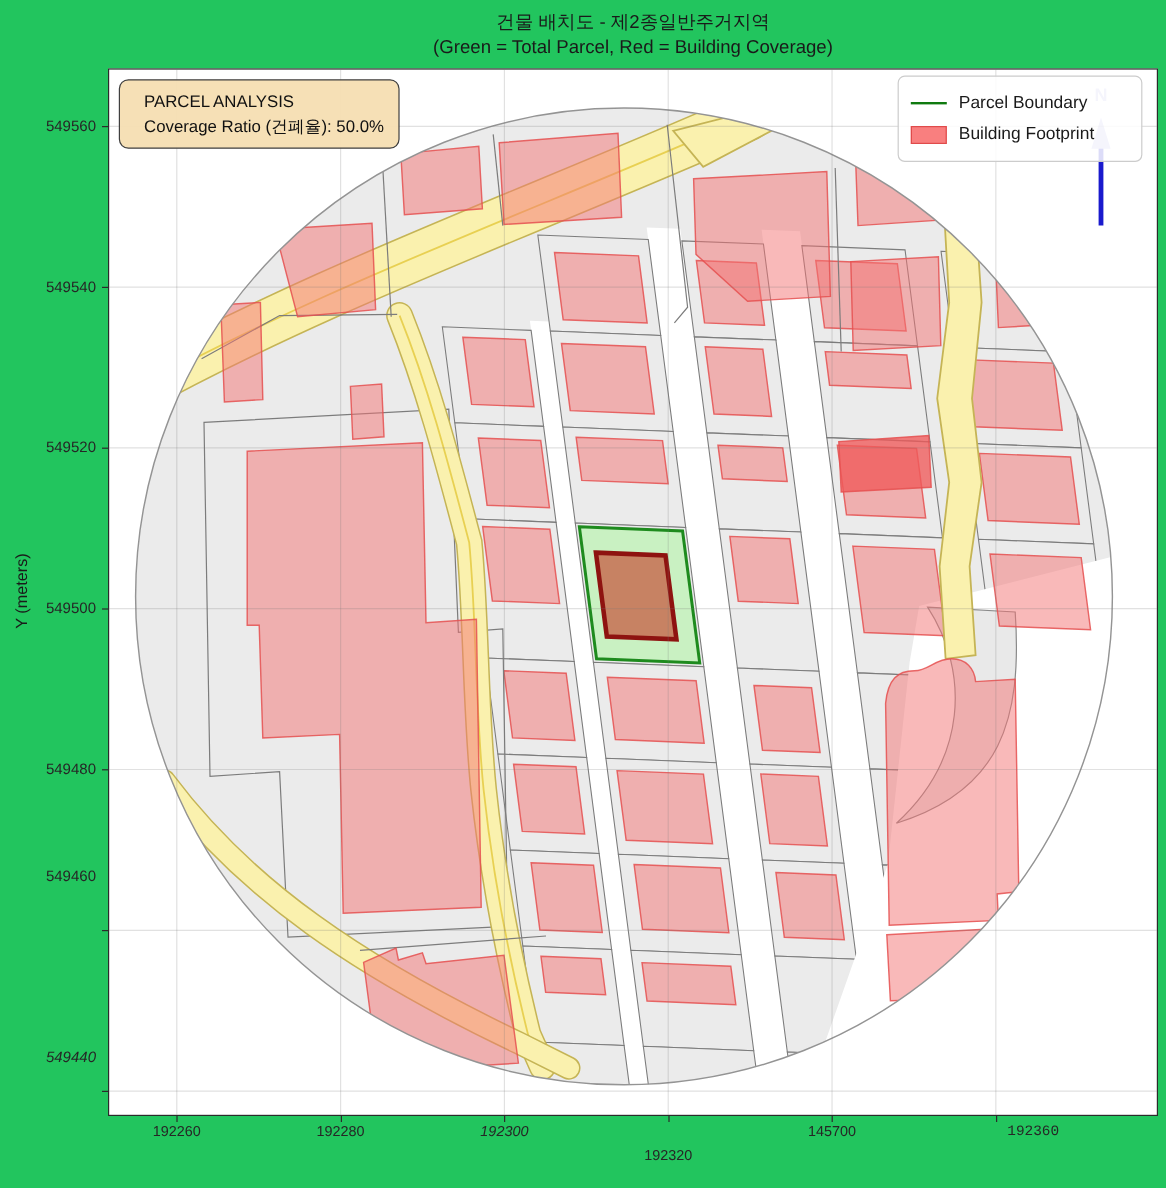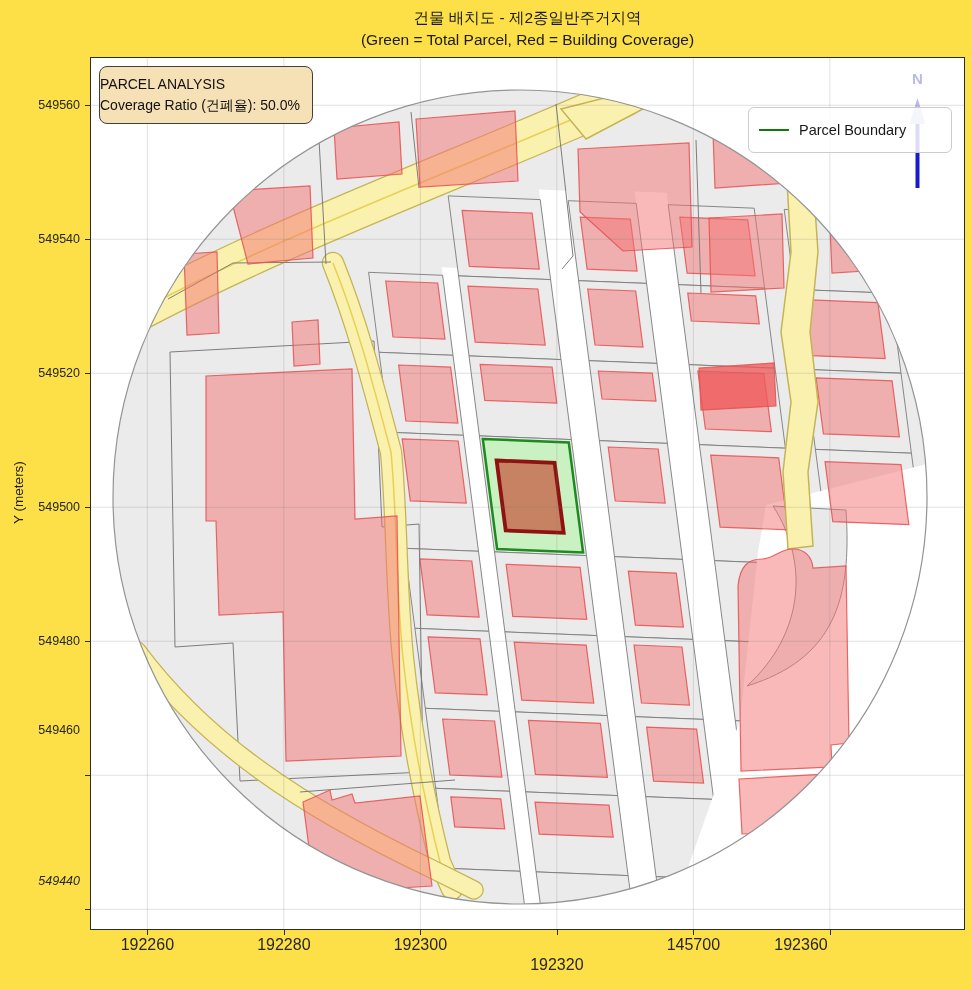--- a/index.html
+++ b/index.html
@@ -1,30 +1,30 @@
 <!DOCTYPE html>
 <html><head>
 <meta charset="utf-8">
 <style>
   html,body{margin:0;padding:0;background:#ffffff;}
   body{width:972px;height:990px;position:relative;font-family:"Liberation Sans","DejaVu Sans",sans-serif;overflow:hidden;}
-  #figure{position:absolute;left:0;top:0;width:972px;height:990px;background:#fde047;}
+  #figure{position:absolute;left:0;top:0;width:972px;height:990px;background:#22c55e;}
   .title-line{position:absolute;left:90px;width:875px;text-align:center;color:#1a1a1a;font-size:15.5px;}
   #title1{top:8px;}
   #title2{top:31px;}
   #plot-area{position:absolute;left:90px;top:57px;width:875px;height:873px;border:1px solid #2b2b2b;background:#ffffff;box-sizing:border-box;}
   #map-svg{position:absolute;left:0;top:0;}
-  .xtick-label{position:absolute;transform:translateX(-50%);font-size:16px;color:#262626;top:936px;}
+  .xtick-label{position:absolute;transform:translateX(-50%);font-size:12px;color:#262626;top:936px;}
   .ytick-label{position:absolute;transform:translateY(-50%);font-size:12.5px;color:#262626;text-align:right;width:52px;left:28px;}
   .xtick-mark{position:absolute;width:1px;height:5px;background:#2b2b2b;top:930px;}
   .ytick-mark{position:absolute;width:5px;height:1px;background:#2b2b2b;left:85px;}
   #xlabel{position:absolute;left:90px;width:875px;top:957px;text-align:center;font-size:13.5px;color:#1a1a1a;}
   #ylabel{position:absolute;left:-27px;top:485px;transform:rotate(-90deg);font-size:13.5px;color:#1a1a1a;width:90px;text-align:center;}
-  #info-box{position:absolute;left:99px;top:66px;background:rgba(246,222,178,0.95);border:1.5px solid #3f3f3f;border-radius:8px;padding:7px 12px 8px 0;font-size:14px;line-height:1.48;color:#111111;}
-  #legend{position:absolute;left:748px;top:63px;width:204px;background:rgba(255,255,255,0.85);border:1px solid #cccccc;border-radius:6px;padding:9px 10px;box-sizing:border-box;margin-top:44px;}
+  #info-box{position:absolute;left:99px;top:66px;background:rgba(246,222,178,0.95);border:1.5px solid #3f3f3f;border-radius:8px;padding:7px 12px 8px 20px;font-size:14px;line-height:1.48;color:#111111;}
+  #legend{position:absolute;left:748px;top:63px;width:204px;background:rgba(255,255,255,0.85);border:1px solid #cccccc;border-radius:6px;padding:9px 10px;box-sizing:border-box;}
   .legend-row{display:flex;align-items:center;height:26px;}
   .legend-line{width:30px;height:0;border-top:2px solid #0f7a0f;margin-right:10px;flex:0 0 auto;}
   .legend-patch{width:30px;height:15px;background:#f97f7f;border:1.5px solid #e04b4b;margin-right:10px;flex:0 0 auto;box-sizing:border-box;}
   .legend-label{font-size:14.5px;color:#1a1a1a;white-space:nowrap;}
 </style>
 </head>
 <body>
 
 <div id="figure">
   <div id="title1" class="title-line">건물 배치도 - 제2종일반주거지역</div>
@@ -169,27 +169,27 @@
         <line x1="90" y1="239.23791250937896" x2="965" y2="239.23791250937896" stroke="rgba(120,120,120,0.22)" stroke-width="1"></line>
         <line x1="90" y1="105.23944742872385" x2="965" y2="105.23944742872385" stroke="rgba(120,120,120,0.22)" stroke-width="1"></line>
       </svg>
   </div>
 
   <div id="ticks">
       <div class="xtick-label" style="left: 147.332px;">192260</div>
       <div class="xtick-mark" style="left: 147.332px;"></div>
       <div class="xtick-label" style="left: 283.838px;">192280</div>
       <div class="xtick-mark" style="left: 283.838px;"></div>
-      <div class="xtick-label" style="left: 420.343px;">192300</div>
+      <div class="xtick-label" style="left: 420.343px; font-style: italic;">192300</div>
       <div class="xtick-mark" style="left: 420.343px;"></div>
       <div class="xtick-label" style="left: 556.849px; margin-top: 20px;">192320</div>
       <div class="xtick-mark" style="left: 556.849px;"></div>
       <div class="xtick-label" style="left: 693.354px;">145700</div>
       <div class="xtick-mark" style="left: 693.354px;"></div>
-      <div class="xtick-label" style="left: 801px;">192360</div>
+      <div class="xtick-label" style="left: 861px; font-family: Liberation Mono, monospace;">192360</div>
       <div class="xtick-mark" style="left: 829.86px;"></div>
       <div class="ytick-label" style="top: 881px; font-style: italic;">549440</div>
       <div class="ytick-mark" style="top: 909.23px;"></div>
       <div class="ytick-label" style="top: 730px;">549460</div>
       <div class="ytick-mark" style="top: 775.232px;"></div>
       <div class="ytick-label" style="top: 641.233px;">549480</div>
       <div class="ytick-mark" style="top: 641.233px;"></div>
       <div class="ytick-label" style="top: 507px;">549500</div>
       <div class="ytick-mark" style="top: 507.235px;"></div>
       <div class="ytick-label" style="top: 373.236px;">549520</div>
@@ -205,14 +205,18 @@
   <div id="info-box">
     <div>PARCEL ANALYSIS</div>
     <div>Coverage Ratio (건폐율): 50.0%</div>
   </div>
 
   <div id="legend">
     <div class="legend-row">
       <span class="legend-line"></span>
       <span class="legend-label">Parcel Boundary</span>
     </div>
+    <div class="legend-row">
+      <span class="legend-patch"></span>
+      <span class="legend-label">Building Footprint</span>
+    </div>
   </div>
 </div>
 
 </body></html>

